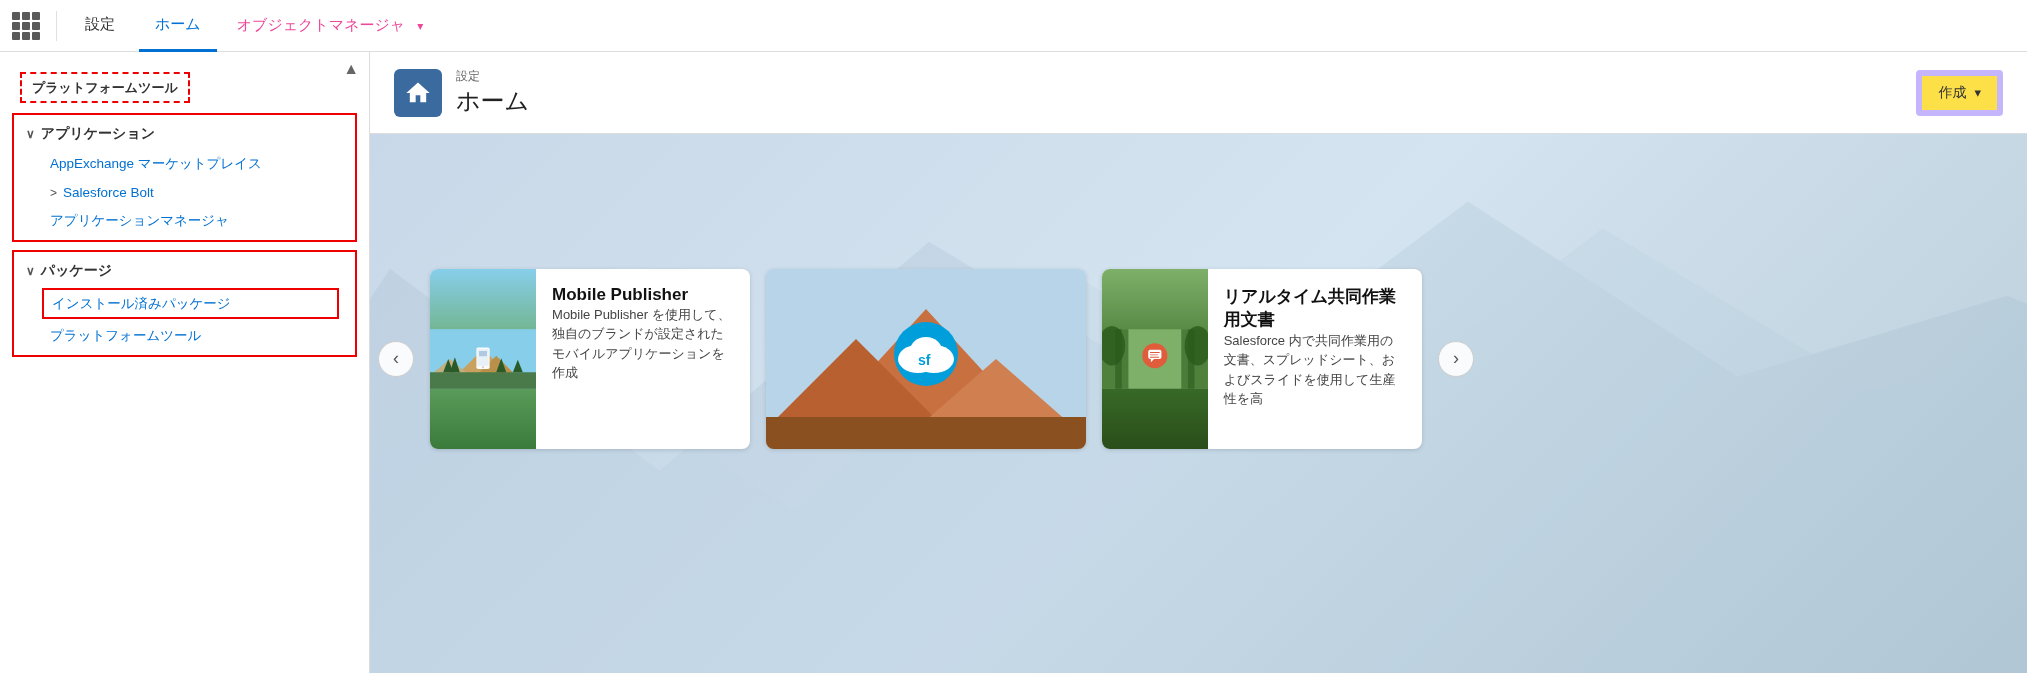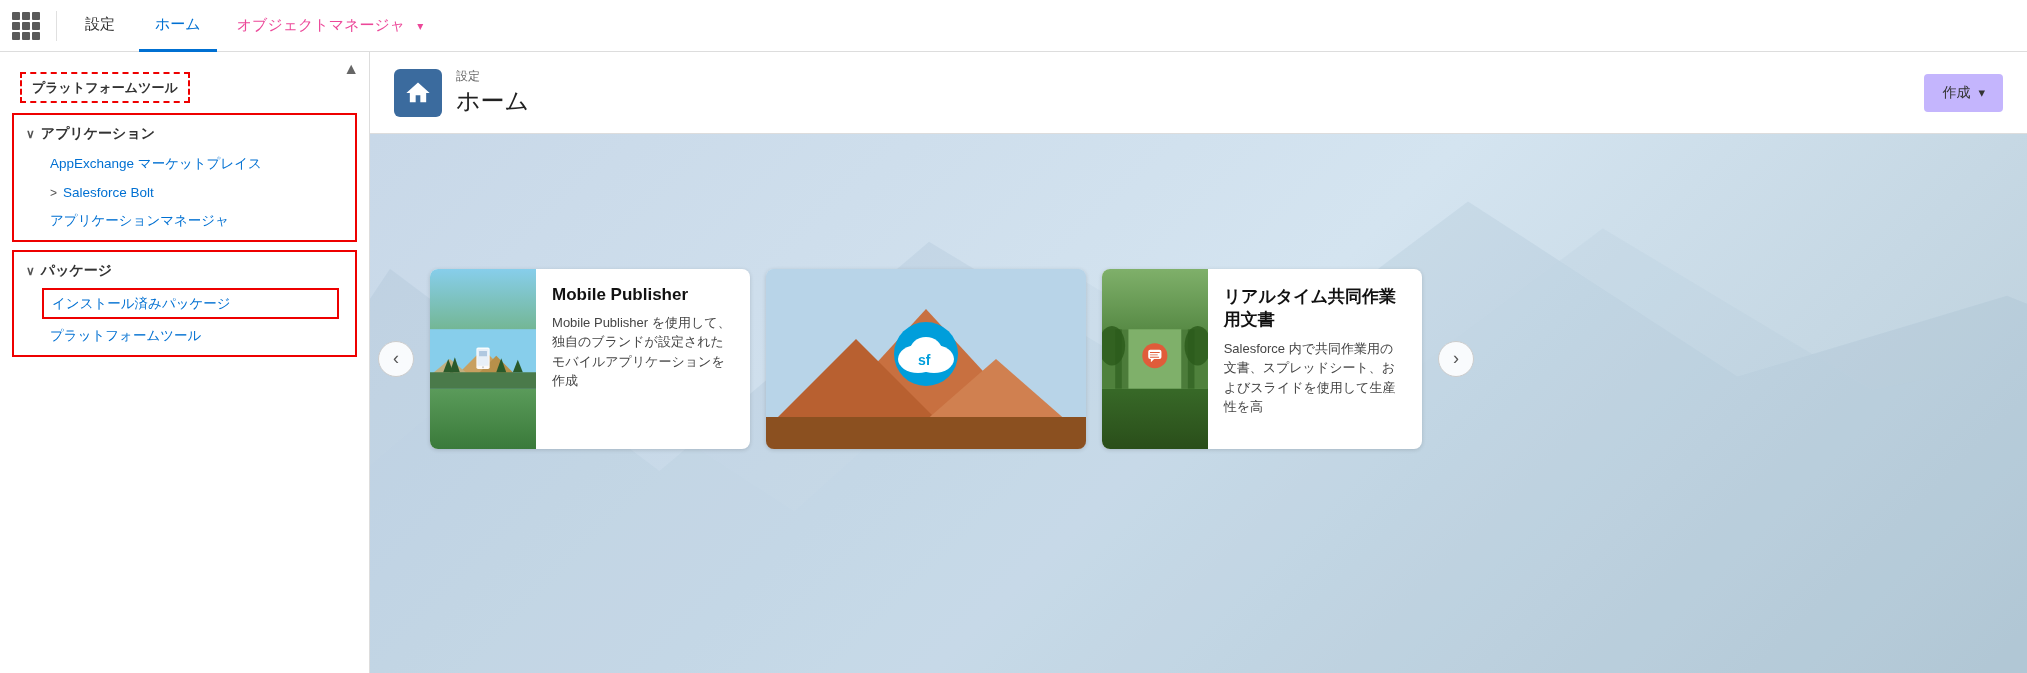--- a/index.html
+++ b/index.html
@@ -158,22 +158,22 @@
     }
     .home-icon-box svg { fill: white; }
     .header-title-group { display: flex; flex-direction: column; }
     .header-subtitle { font-size: 12px; color: #666; }
     .header-title { font-size: 24px; font-weight: 500; color: #222; }
 
     .create-button {
       display: flex;
       align-items: center;
       gap: 8px;
-      border: 2px solid #c4b5fd;
-      background: #c4b5fd;
+      border: 6px solid #c4b5fd;
+      background: #fde047;
       padding: 8px 16px;
       border-radius: 4px;
       cursor: pointer;
       font-size: 14px;
       color: #333;
     }
 
     
     .cards-container {
       display: flex;
@@ -216,21 +216,20 @@
       height: 180px;
       overflow: hidden;
       position: relative;
     }
     .card-body {
       padding: 16px;
     }
     .card-title {
       font-size: 17px;
       font-weight: 700;
-      margin-bottom: 8px;
       color: #111;
     }
     .card-desc {
       font-size: 13px;
       color: #444;
       line-height: 1.5;
     }
 
     
     .card-img-1 {

